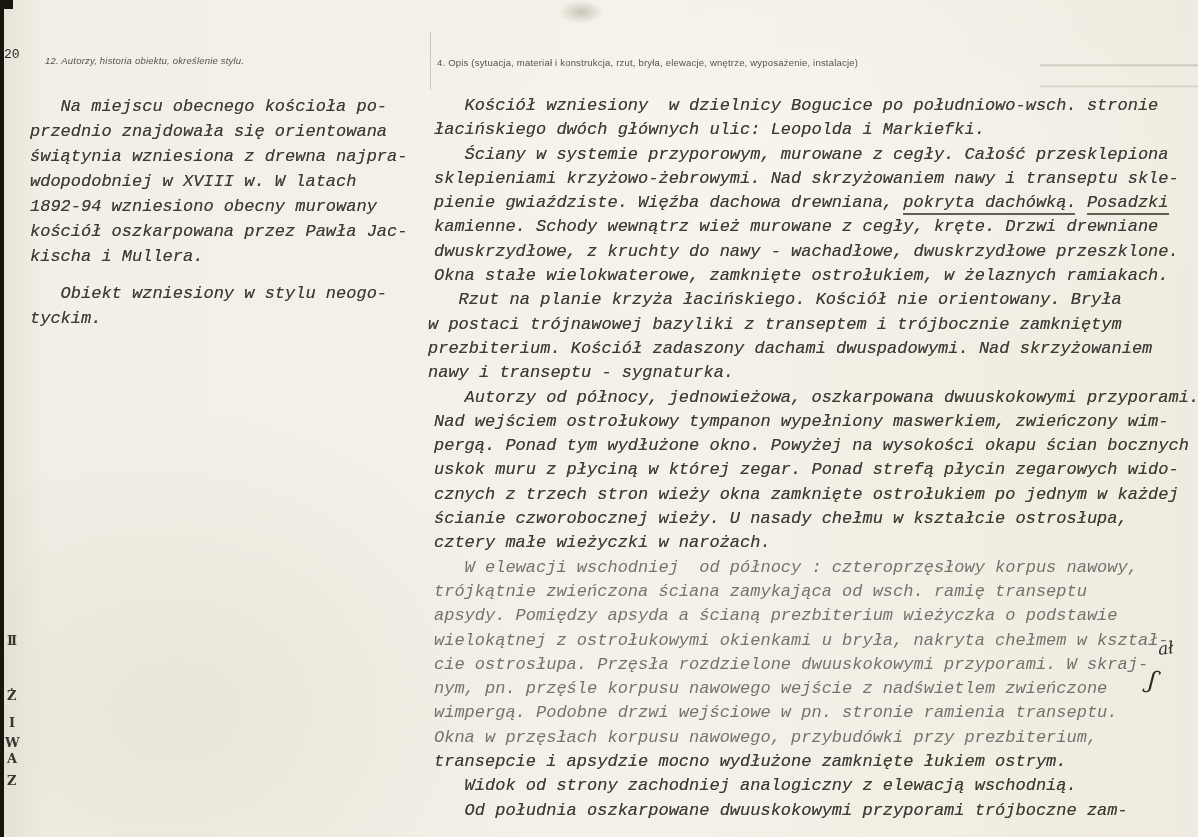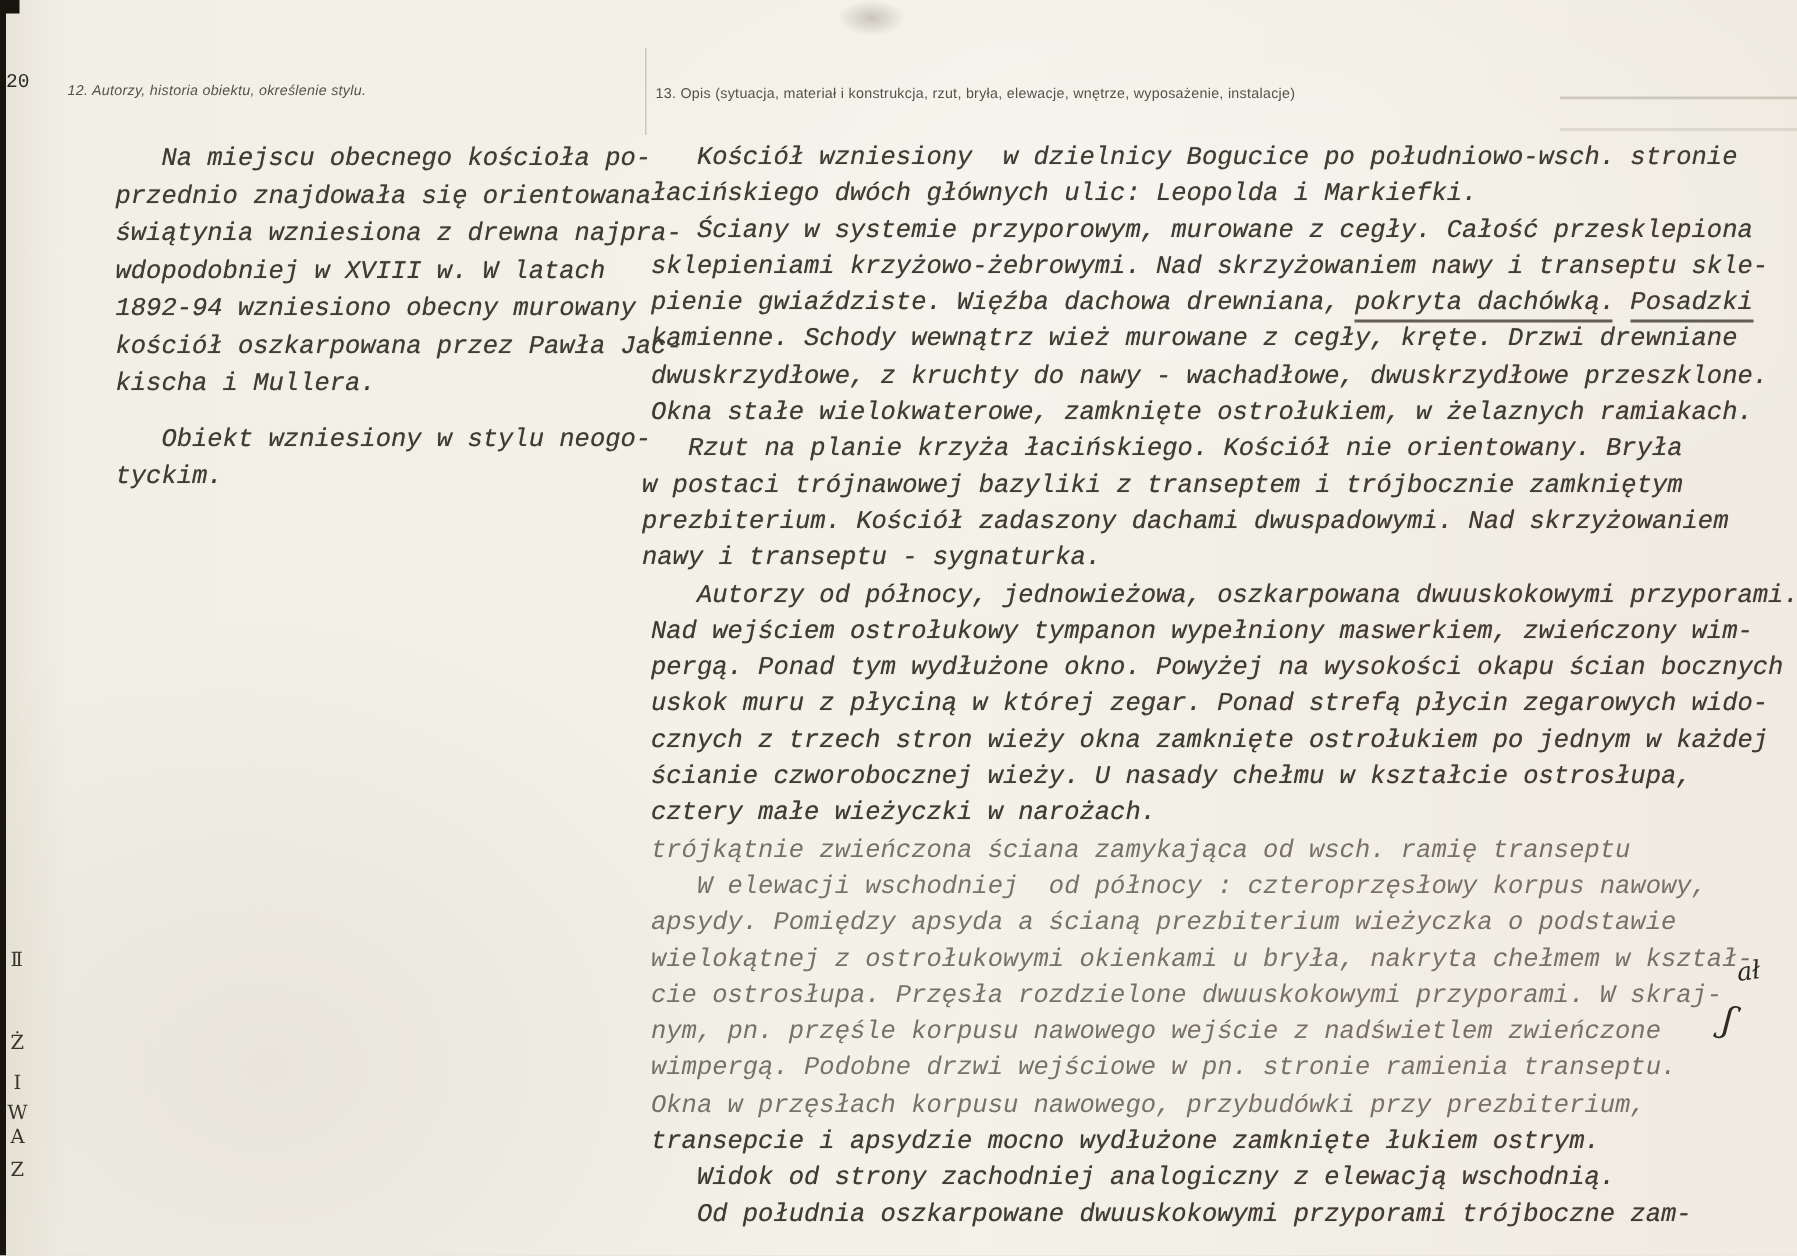--- a/index.html
+++ b/index.html
@@ -30,21 +30,21 @@
     font-size:13px; color:#2b2921;
   }
   .col { position:absolute; }
   .col-left { left:30px; top:55px; width:402px;font-style:italic; }
   .col-right { left:434px; top:57px; width:764px; }
   .col-heading {
     font-size:9.5px; color:#56524a; letter-spacing:.2px; white-space:nowrap;
   }
   .col-left .col-heading { padding-left:15px; }
   .col-right .col-heading { padding-left:3px; }
-  .left-lines { margin-top:28px;margin-left:47px; }
+  .left-lines { margin-top:28px; }
   .right-lines { margin-top:26px; }
   .tw-line {
     white-space:pre;
     font-family:"Liberation Mono","DejaVu Sans Mono",monospace;
     font-size:17px;
     color:#3f3b32;
     text-shadow:0 0 0.5px rgba(63,59,50,0.65);
   }
   .left-lines .tw-line { height:25px; line-height:25px; }
   .right-lines .tw-line { height:24.3px; line-height:24.3px;font-style:italic; }
@@ -59,21 +59,21 @@
     position:absolute; height:1.5px; background:rgba(62,56,45,.8);
   }
   .u1 { left:903px; top:213px; width:172px; }
   .u2 { left:1087px; top:213px; width:82px; }
   .margin-marks {
     position:absolute; left:2px; top:634px; width:26px;
     display:flex; flex-direction:column;
   }
   .margin-mark {
     font-family:"DejaVu Serif", serif;
-    font-size:13px; line-height:1; color:#39352d;
+    font-size:13px; line-height:1; color:#39352d;font-weight:bold;
   }
   .margin-mark:nth-child(1){ margin:0 0 42px 5px; letter-spacing:-2px; }
   .margin-mark:nth-child(2){ margin:0 0 14px 5px; }
   .margin-mark:nth-child(3){ margin:0 0 7px 7px; }
   .margin-mark:nth-child(4){ margin:0 0 3px 3px; }
   .margin-mark:nth-child(5){ margin:0 0 9px 5px; }
   .margin-mark:nth-child(6){ margin:0 0 0 5px; }
   .hand-note {
     position:absolute;
     font-family:"DejaVu Serif", serif; font-style:italic;
@@ -126,43 +126,43 @@
         <div class="tw-line">wdopodobniej w XVIII w. W latach</div>
         <div class="tw-line">1892-94 wzniesiono obecny murowany</div>
         <div class="tw-line">kościół oszkarpowana przez Pawła Jac-</div>
         <div class="tw-line">kischa i Mullera.</div>
         <div class="tw-line">   Obiekt wzniesiony w stylu neogo-</div>
         <div class="tw-line">tyckim.</div>
       </div>
   </div>
 
   <div class="col col-right">
-    <div class="col-heading">13. Opis (sytuacja, materiał i konstrukcja, rzut, bryła, elewacje, wnętrze, wyposażenie, instalacje)</div>
+    <div class="col-heading">4. Opis (sytuacja, materiał i konstrukcja, rzut, bryła, elewacje, wnętrze, wyposażenie, instalacje)</div>
     <div class="tw-lines right-lines">
         <div class="tw-line">   Kościół wzniesiony  w dzielnicy Bogucice po południowo-wsch. stronie</div>
         <div class="tw-line">łacińskiego dwóch głównych ulic: Leopolda i Markiefki.</div>
         <div class="tw-line">   Ściany w systemie przyporowym, murowane z cegły. Całość przesklepiona</div>
         <div class="tw-line">sklepieniami krzyżowo-żebrowymi. Nad skrzyżowaniem nawy i transeptu skle-</div>
         <div class="tw-line">pienie gwiaździste. Więźba dachowa drewniana, pokryta dachówką. Posadzki</div>
         <div class="tw-line">kamienne. Schody wewnątrz wież murowane z cegły, kręte. Drzwi drewniane</div>
         <div class="tw-line">dwuskrzydłowe, z kruchty do nawy - wachadłowe, dwuskrzydłowe przeszklone.</div>
         <div class="tw-line">Okna stałe wielokwaterowe, zamknięte ostrołukiem, w żelaznych ramiakach.</div>
         <div class="tw-line">   Rzut na planie krzyża łacińskiego. Kościół nie orientowany. Bryła</div>
         <div class="tw-line">w postaci trójnawowej bazyliki z transeptem i trójbocznie zamkniętym</div>
         <div class="tw-line">prezbiterium. Kościół zadaszony dachami dwuspadowymi. Nad skrzyżowaniem</div>
         <div class="tw-line">nawy i transeptu - sygnaturka.</div>
         <div class="tw-line">   Autorzy od północy, jednowieżowa, oszkarpowana dwuuskokowymi przyporami.</div>
         <div class="tw-line">Nad wejściem ostrołukowy tympanon wypełniony maswerkiem, zwieńczony wim-</div>
         <div class="tw-line">pergą. Ponad tym wydłużone okno. Powyżej na wysokości okapu ścian bocznych</div>
         <div class="tw-line">uskok muru z płyciną w której zegar. Ponad strefą płycin zegarowych wido-</div>
         <div class="tw-line">cznych z trzech stron wieży okna zamknięte ostrołukiem po jednym w każdej</div>
         <div class="tw-line">ścianie czworobocznej wieży. U nasady chełmu w kształcie ostrosłupa,</div>
         <div class="tw-line">cztery małe wieżyczki w narożach.</div>
+        <div class="tw-line">   W elewacji wschodniej  od północy : czteroprzęsłowy korpus nawowy,</div>
         <div class="tw-line">trójkątnie zwieńczona ściana zamykająca od wsch. ramię transeptu</div>
-        <div class="tw-line">   W elewacji wschodniej  od północy : czteroprzęsłowy korpus nawowy,</div>
         <div class="tw-line">apsydy. Pomiędzy apsyda a ścianą prezbiterium wieżyczka o podstawie</div>
         <div class="tw-line">wielokątnej z ostrołukowymi okienkami u bryła, nakryta chełmem w kształ-</div>
         <div class="tw-line">cie ostrosłupa. Przęsła rozdzielone dwuuskokowymi przyporami. W skraj-</div>
         <div class="tw-line">nym, pn. przęśle korpusu nawowego wejście z nadświetlem zwieńczone</div>
         <div class="tw-line">wimpergą. Podobne drzwi wejściowe w pn. stronie ramienia transeptu.</div>
         <div class="tw-line">Okna w przęsłach korpusu nawowego, przybudówki przy prezbiterium,</div>
         <div class="tw-line">transepcie i apsydzie mocno wydłużone zamknięte łukiem ostrym.</div>
         <div class="tw-line">   Widok od strony zachodniej analogiczny z elewacją wschodnią.</div>
         <div class="tw-line">   Od południa oszkarpowane dwuuskokowymi przyporami trójboczne zam-</div>
       </div>

